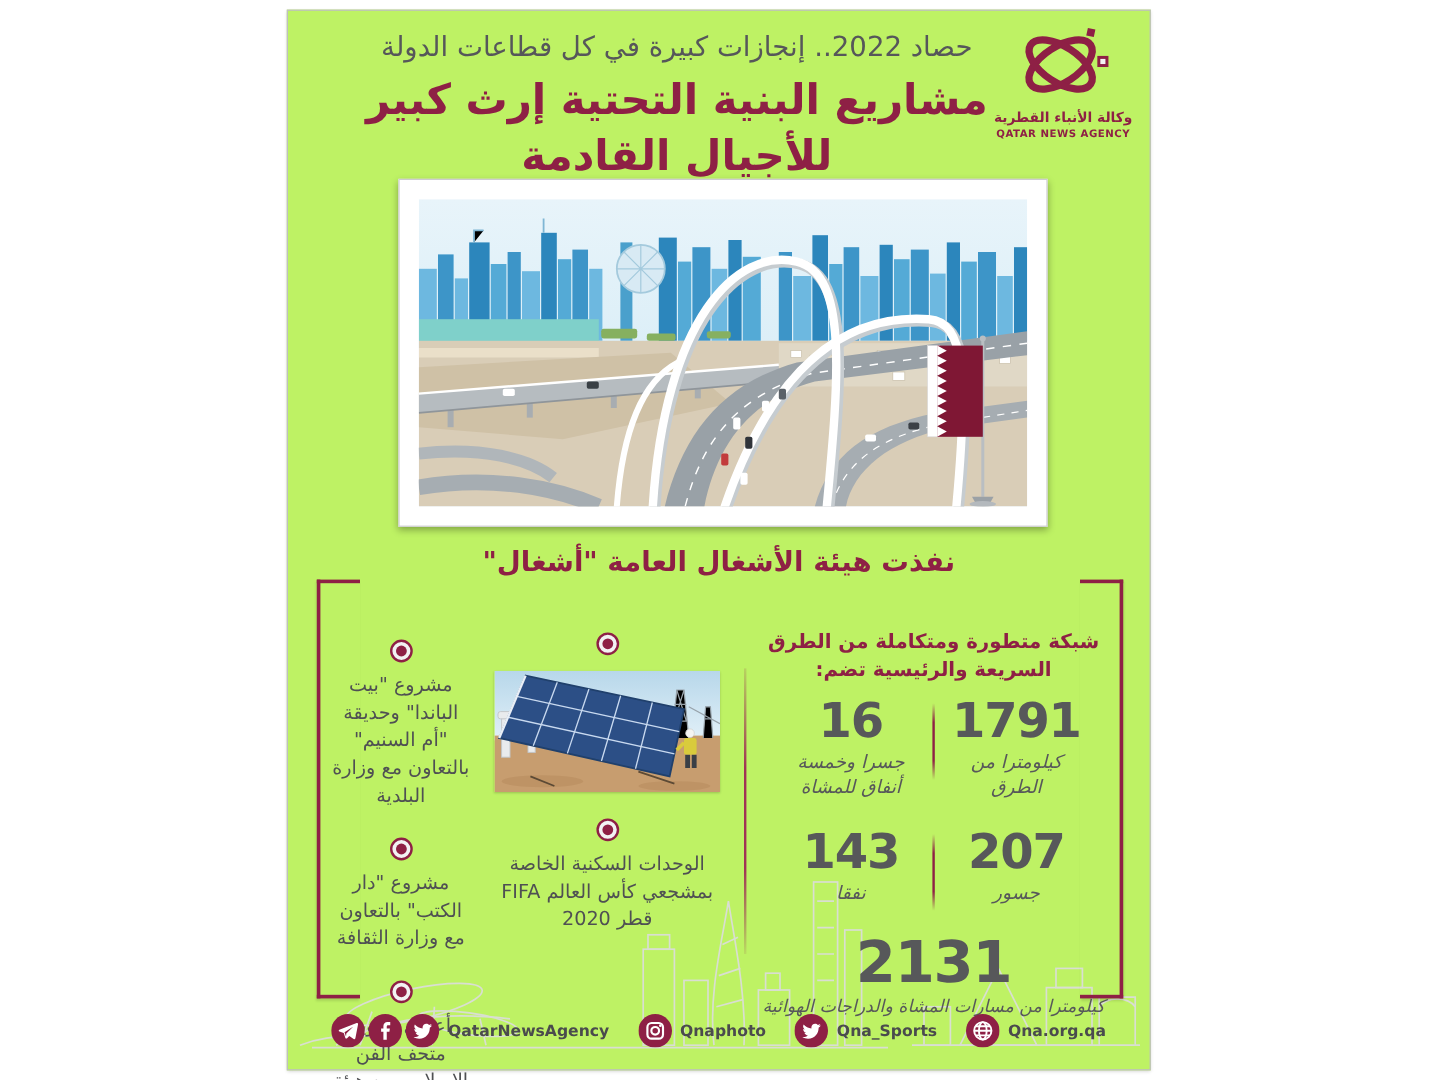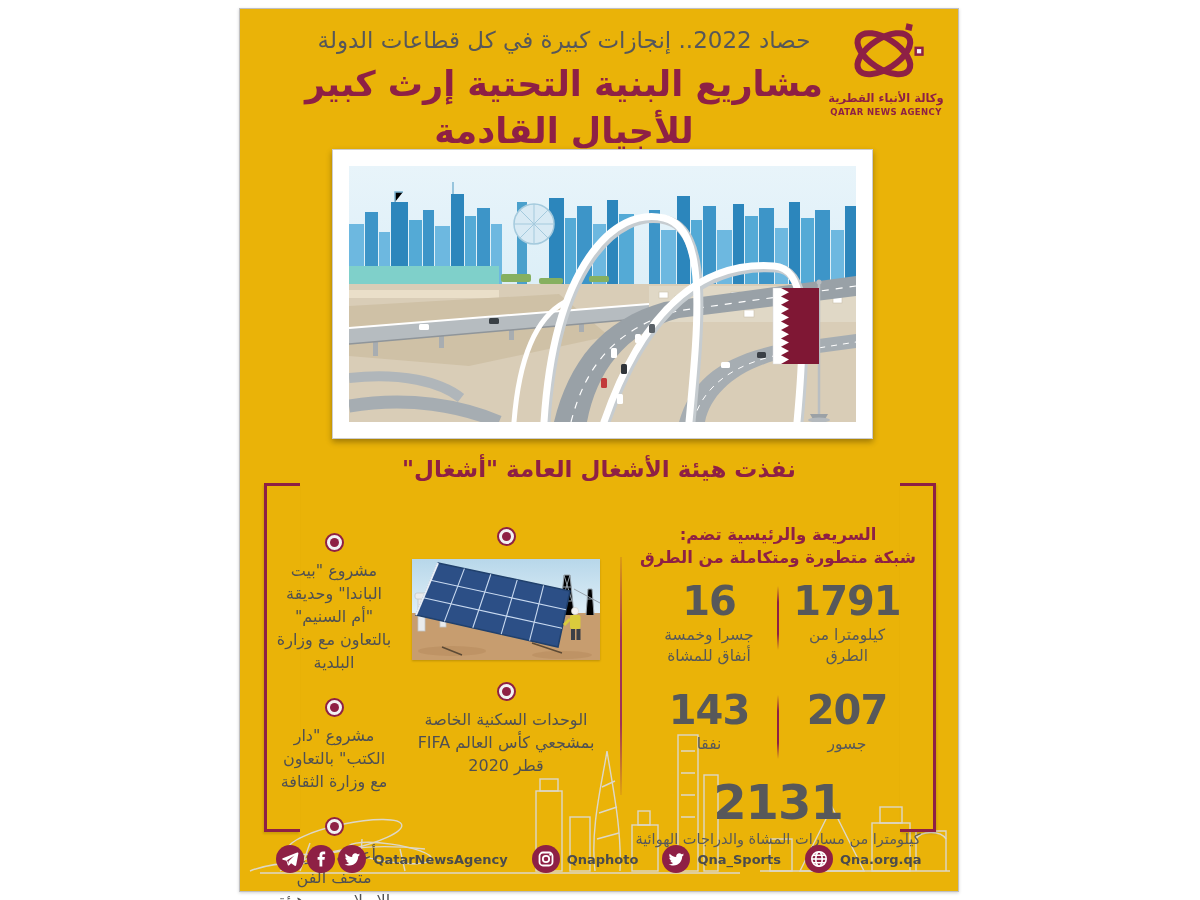--- a/index.html
+++ b/index.html
@@ -1,19 +1,19 @@
 <!DOCTYPE html>
 <html><head>
 <meta charset="utf-8">
 <style>
   * { margin:0; padding:0; box-sizing:border-box; }
   html,body { width:1200px; height:900px; background:#ffffff; overflow:hidden;
               font-family:"DejaVu Sans", sans-serif; }
   .panel { position:absolute; left:239px; top:8px; width:720px; height:884px;
-           background:#eab308; border:1px solid #bfbfc1; box-shadow:0 1px 3px rgba(0,0,0,.18); }
+           background:#bef264; border:1px solid #bfbfc1; box-shadow:0 1px 3px rgba(0,0,0,.18); }
 
   
   .tagline { position:absolute; top:18px; left:0; width:100%; padding-right:70px;
              text-align:center; direction:rtl; font-size:23px; color:#56575a; z-index:2;}
   .main-title { position:absolute; top:52px; left:0; width:100%; padding-right:70px;
                 text-align:center; direction:rtl; color:#8e2045; font-weight:bold;
                 font-size:35px; line-height:1.34; z-index:2;}
   .logo { position:absolute; top:12px; right:10px; width:124px; text-align:center; z-index:3; }
   .logo-ar { font-size:11.5px; font-weight:bold; color:#8e2045; margin-top:2px; direction:rtl;}
   .logo-en { font-size:8.5px; font-weight:bold; color:#8e2045; letter-spacing:.4px; margin-top:2px;}
@@ -35,21 +35,21 @@
 
   .col-stats { width:292px; flex:0 0 auto; text-align:center; }
   .stats-heading { margin-top:56px; direction:rtl; color:#8e2045; font-weight:bold;
                    font-size:16.5px; line-height:1.42; }
   .stat-row { display:flex; justify-content:center; align-items:flex-start; direction:rtl; }
   .stat-row.r1 { margin-top:10px; } .stat-row.r2 { margin-top:22px; }
   .stat-cell { width:136px; }
   .stat-divider { width:2px; height:64px; margin-top:6px;
                   background:linear-gradient(to bottom, rgba(142,32,69,0) 0%, #8e2045 25%, #8e2045 75%, rgba(142,32,69,0) 100%); }
   .stat-value { font-size:40px; font-weight:bold; color:#57585a; letter-spacing:-1px; line-height:1.05; }
-  .stat-label { font-size:15.5px; color:#57585a; direction:rtl; line-height:1.35; margin:3px auto 0; max-width:110px; }
+  .stat-label { font-size:15.5px; color:#57585a; direction:rtl; line-height:1.35; margin:3px auto 0; max-width:110px;font-style:italic; }
   .stat-big { margin-top:18px; }
   .stat-big .stat-value { font-size:48px; }
   .stat-big .stat-label { max-width:none; white-space:nowrap; font-size:14.5px; }
 
   .col-divider { flex:0 0 auto; width:2px; height:238px; margin-top:90px;
                  background:linear-gradient(to bottom, rgba(142,32,69,.15) 0%, #a03355 35%, #a03355 70%, rgba(142,32,69,.1) 100%); }
 
   .col-mid { width:208px; flex:0 0 auto; text-align:center; }
   .col-left { flex:1 1 auto; text-align:center; }
   .bullet { display:block; width:19px; height:19px; border:2px solid #8e2045; border-radius:50%;
@@ -284,22 +284,22 @@
   <div class="section-title" lang="ar">نفذت هيئة الأشغال العامة "أشغال"</div>
 
   <div class="content">
     <div class="bracket b-left"></div>
     <div class="bracket b-right"></div>
 
     <div class="cols" dir="rtl">
 
       <div class="col-stats">
         <div class="stats-heading" lang="ar">
+          <div>شبكة متطورة ومتكاملة من الطرق</div>
           <div>السريعة والرئيسية تضم:</div>
-          <div>شبكة متطورة ومتكاملة من الطرق</div>
         </div>
         <div class="stat-row r1">
           <div class="stat-cell">
             <div class="stat-value">1791</div>
             <div class="stat-label" lang="ar">كيلومترا من الطرق</div>
           </div>
           <div class="stat-divider"></div>
           <div class="stat-cell">
             <div class="stat-value">16</div>
             <div class="stat-label" lang="ar">جسرا وخمسة أنفاق للمشاة</div>

